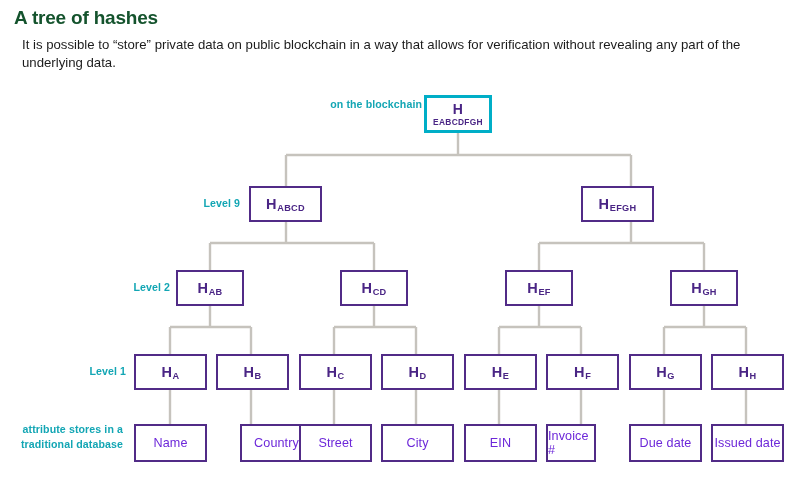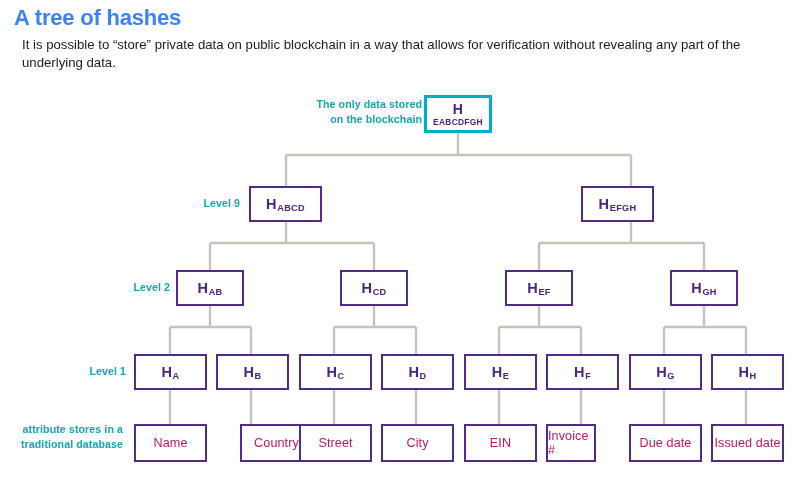--- a/index.html
+++ b/index.html
@@ -17,24 +17,24 @@
   }
 
   
   #header {
     position: absolute;
     left: 14px;
     top: 8px;
     width: 776px;
   }
   #page-title {
-    font-size: 22px;
+    font-size: 19px;
     font-weight: bold;
     letter-spacing: -0.2px;
-    color: #3b82f6;
+    color: #14532d;
     margin: 0 0 5px 0;
     line-height: 20px;
   }
   #page-subtitle {
     font-size: 13.2px;
     font-weight: normal;
     color: #1c1c1c;
     line-height: 17.5px;
     margin: 8px;
     max-width: 770px;
@@ -110,21 +110,21 @@
 
   
   .attr-node {
     position: absolute;
     box-sizing: border-box;
     background: #ffffff;
     border: 2px solid #512b87;
     display: flex;
     align-items: center;
     justify-content: center;
-    color: #be185d;
+    color: #6d28d9;
     font-size: 12.6px;
     font-family: "Liberation Sans", sans-serif;
     letter-spacing: 0.1px;
   }
 
   
   .side-label {
     position: absolute;
     color: #13a6b4;
     font-size: 10.6px;
@@ -190,21 +190,20 @@
       <path d="M334,390 L334,424"></path>
       <path d="M416,390 L416,424"></path>
       <path d="M499,390 L499,424"></path>
       <path d="M581,390 L581,424"></path>
       <path d="M664,390 L664,424"></path>
       <path d="M746,390 L746,424"></path>
     </g>
   </svg>
 
   <div class="side-label multiline" style="left:300px; top:97px; width:122px;">
-    <div>The only data stored</div>
     <div>on the blockchain</div>
   </div>
 
   <div class="node root" style="left:424px; top:95px; width:68px; height:38px;">
     <span class="hash-label">
       <span class="hash-main">H</span>
         <span class="hash-sub">EABCDFGH</span>
     </span>
   </div>
 

